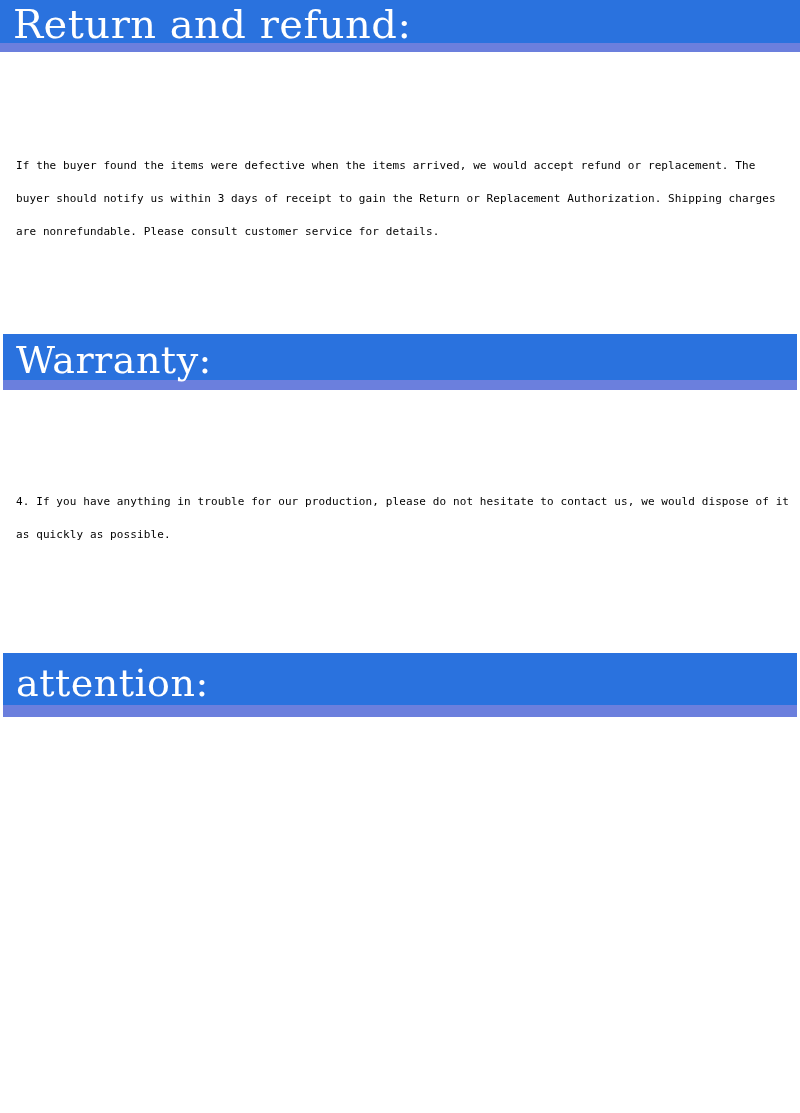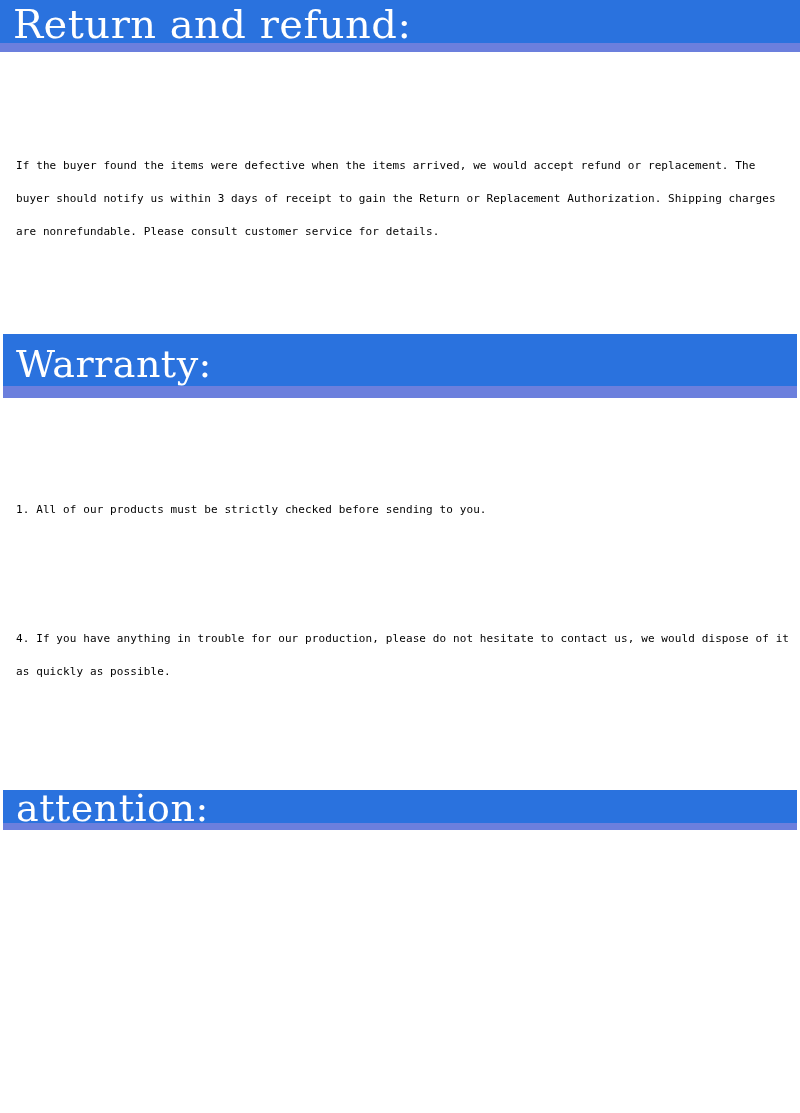--- a/index.html
+++ b/index.html
@@ -43,24 +43,24 @@
     letter-spacing: 0.5px;
     white-space: nowrap;
     line-height: 1;
     transform: translateY(-2px);
   }
 
   
   .h-return     { height: 52px; }
   .h-return .sec-header-title     { font-size: 40px; }
 
-  .h-warranty   { height: 64px; }
+  .h-warranty   { height: 56px; }
   .h-warranty .sec-header-title   { font-size: 38px; }
 
-  .h-attention  { height: 40px; }
+  .h-attention  { height: 64px; }
   .h-attention .sec-header-title  { font-size: 38px; }
 
   
   .body-block {
     padding: 0 6px 0 16px;
     font-size: 11px;
     line-height: 33px;
     letter-spacing: 0.1px;
     white-space: pre-wrap;
   }
@@ -92,21 +92,20 @@
     <p class="para">If the buyer found the items were defective when the items arrived, we would accept refund or replacement. The buyer should notify us within 3 days of receipt to gain the Return or Replacement Authorization. Shipping charges are nonrefundable. Please consult customer service for details.</p>
   </div>
 
   <div class="spacer-2"></div>
 
   <div class="sec-header h-warranty">
     <span class="sec-header-title">Warranty:</span>
   </div>
   <div class="spacer-3"></div>
   <div class="body-block">
-    <p class="para warranty-item">1. All of our products must be strictly checked before sending to you.</p>
     <p class="para warranty-item last">4. If you have anything in trouble for our production, please do not hesitate to contact us, we would dispose of it as quickly as possible.</p>
   </div>
 
   <div class="spacer-4"></div>
 
   <div class="sec-header h-attention">
     <span class="sec-header-title">attention:</span>
   </div>
   <div class="spacer-5"></div>
   <div class="body-block">

